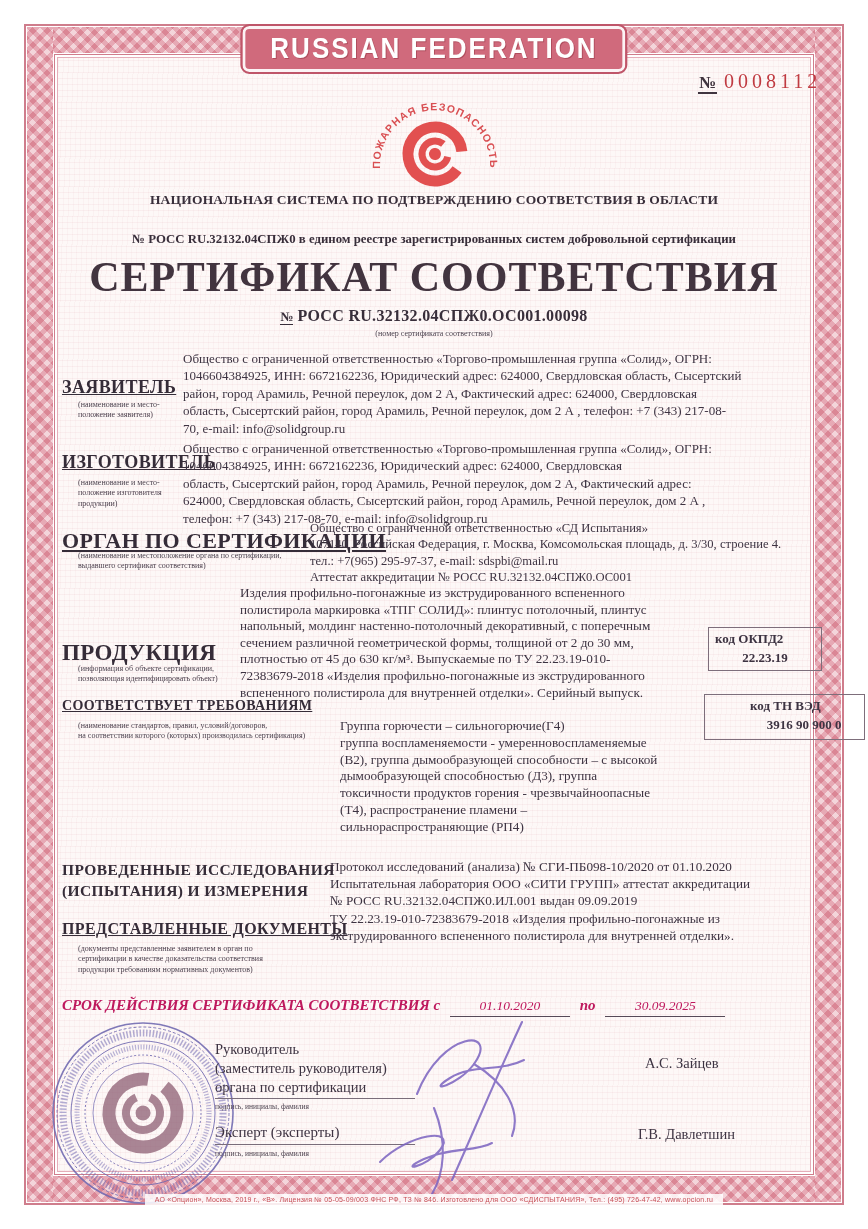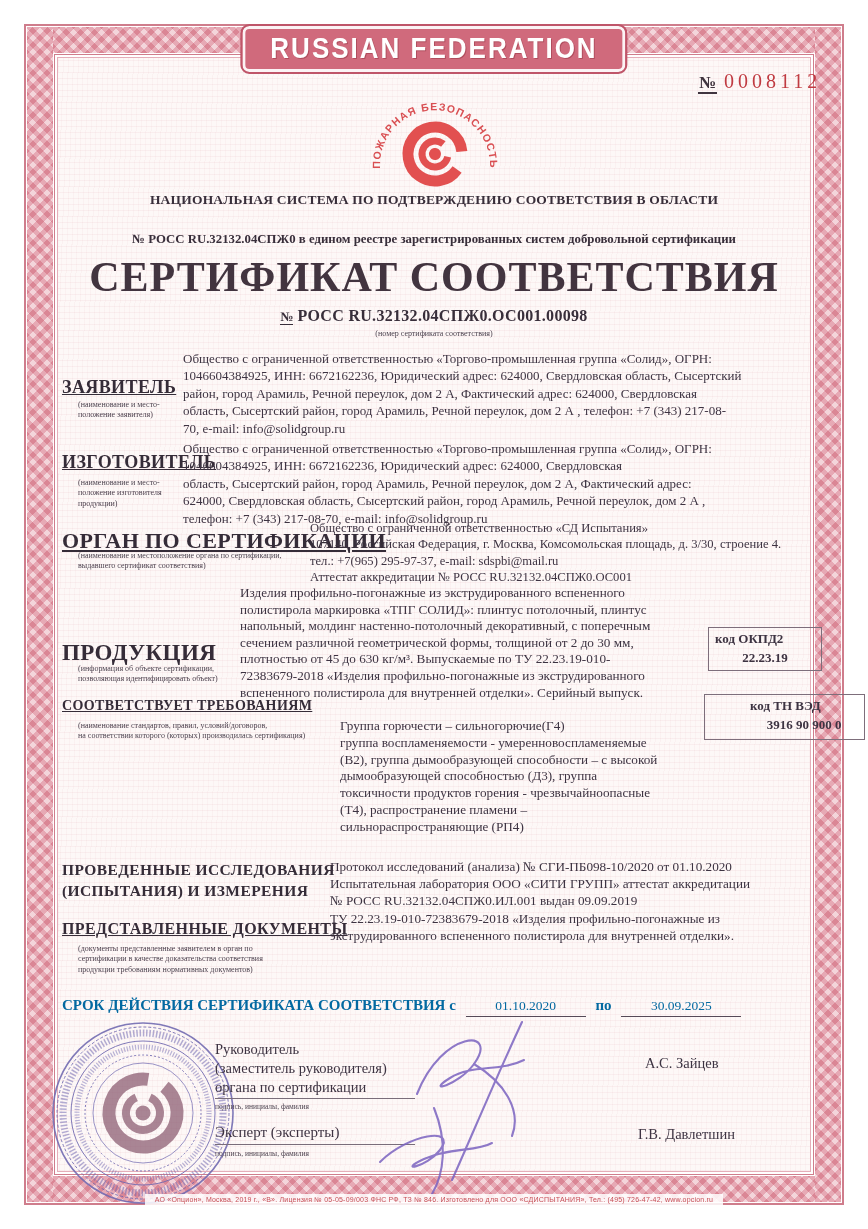--- a/index.html
+++ b/index.html
@@ -45,21 +45,21 @@
   .certno-cap{position:absolute;left:0;width:100%;top:329px;text-align:center;font-size:8px;color:#4a3f4c;}
   
   .sec-label{position:absolute;font-weight:bold;color:#352c38;letter-spacing:.4px;white-space:pre-line;}
   .u{text-decoration:underline;}
   .sec-sub{position:absolute;font-size:8px;line-height:1.3;color:#4a3f4c;white-space:pre-line;margin-left:16px;}
   .blk{position:absolute;font-size:13px;line-height:17.4px;white-space:pre-line;color:#3d3342;}
   
   .code-box{position:absolute;border:1px solid #7d6e7b;font-size:13px;color:#3d3342;padding:3px 6px;font-weight:bold;}
   .code-box .val{display:block;text-align:center;margin-top:3px;}
   
-  .validity{position:absolute;left:62px;top:997px;font-size:15px;font-weight:bold;color:#0369a1;white-space:nowrap;}
+  .validity{position:absolute;left:62px;top:997px;font-size:15px;font-weight:bold;color:#be185d;white-space:nowrap;font-style:italic;}
   .validity .date{display:inline-block;font-weight:normal;font-size:13.5px;min-width:108px;
      text-align:center;border-bottom:1.5px solid #554a57;padding:0 6px 2px;margin:0 6px;}
   
   .sign-label{position:absolute;font-size:14.5px;line-height:1.32;color:#3d3342;white-space:pre-line;}
   .sign-rule{position:absolute;border-bottom:1.5px solid #7a6d7a;}
   .sign-cap{position:absolute;font-size:7.5px;color:#4a3f4c;font-family:Liberation Serif, serif;}
   .sign-name{position:absolute;font-size:14.5px;color:#3d3342;}
   
   .footer{position:absolute;left:0;width:100%;top:1188px;text-align:center;}
   .footer span{font-family:"Liberation Sans","DejaVu Sans",sans-serif;font-size:7px;color:#c64f57;

